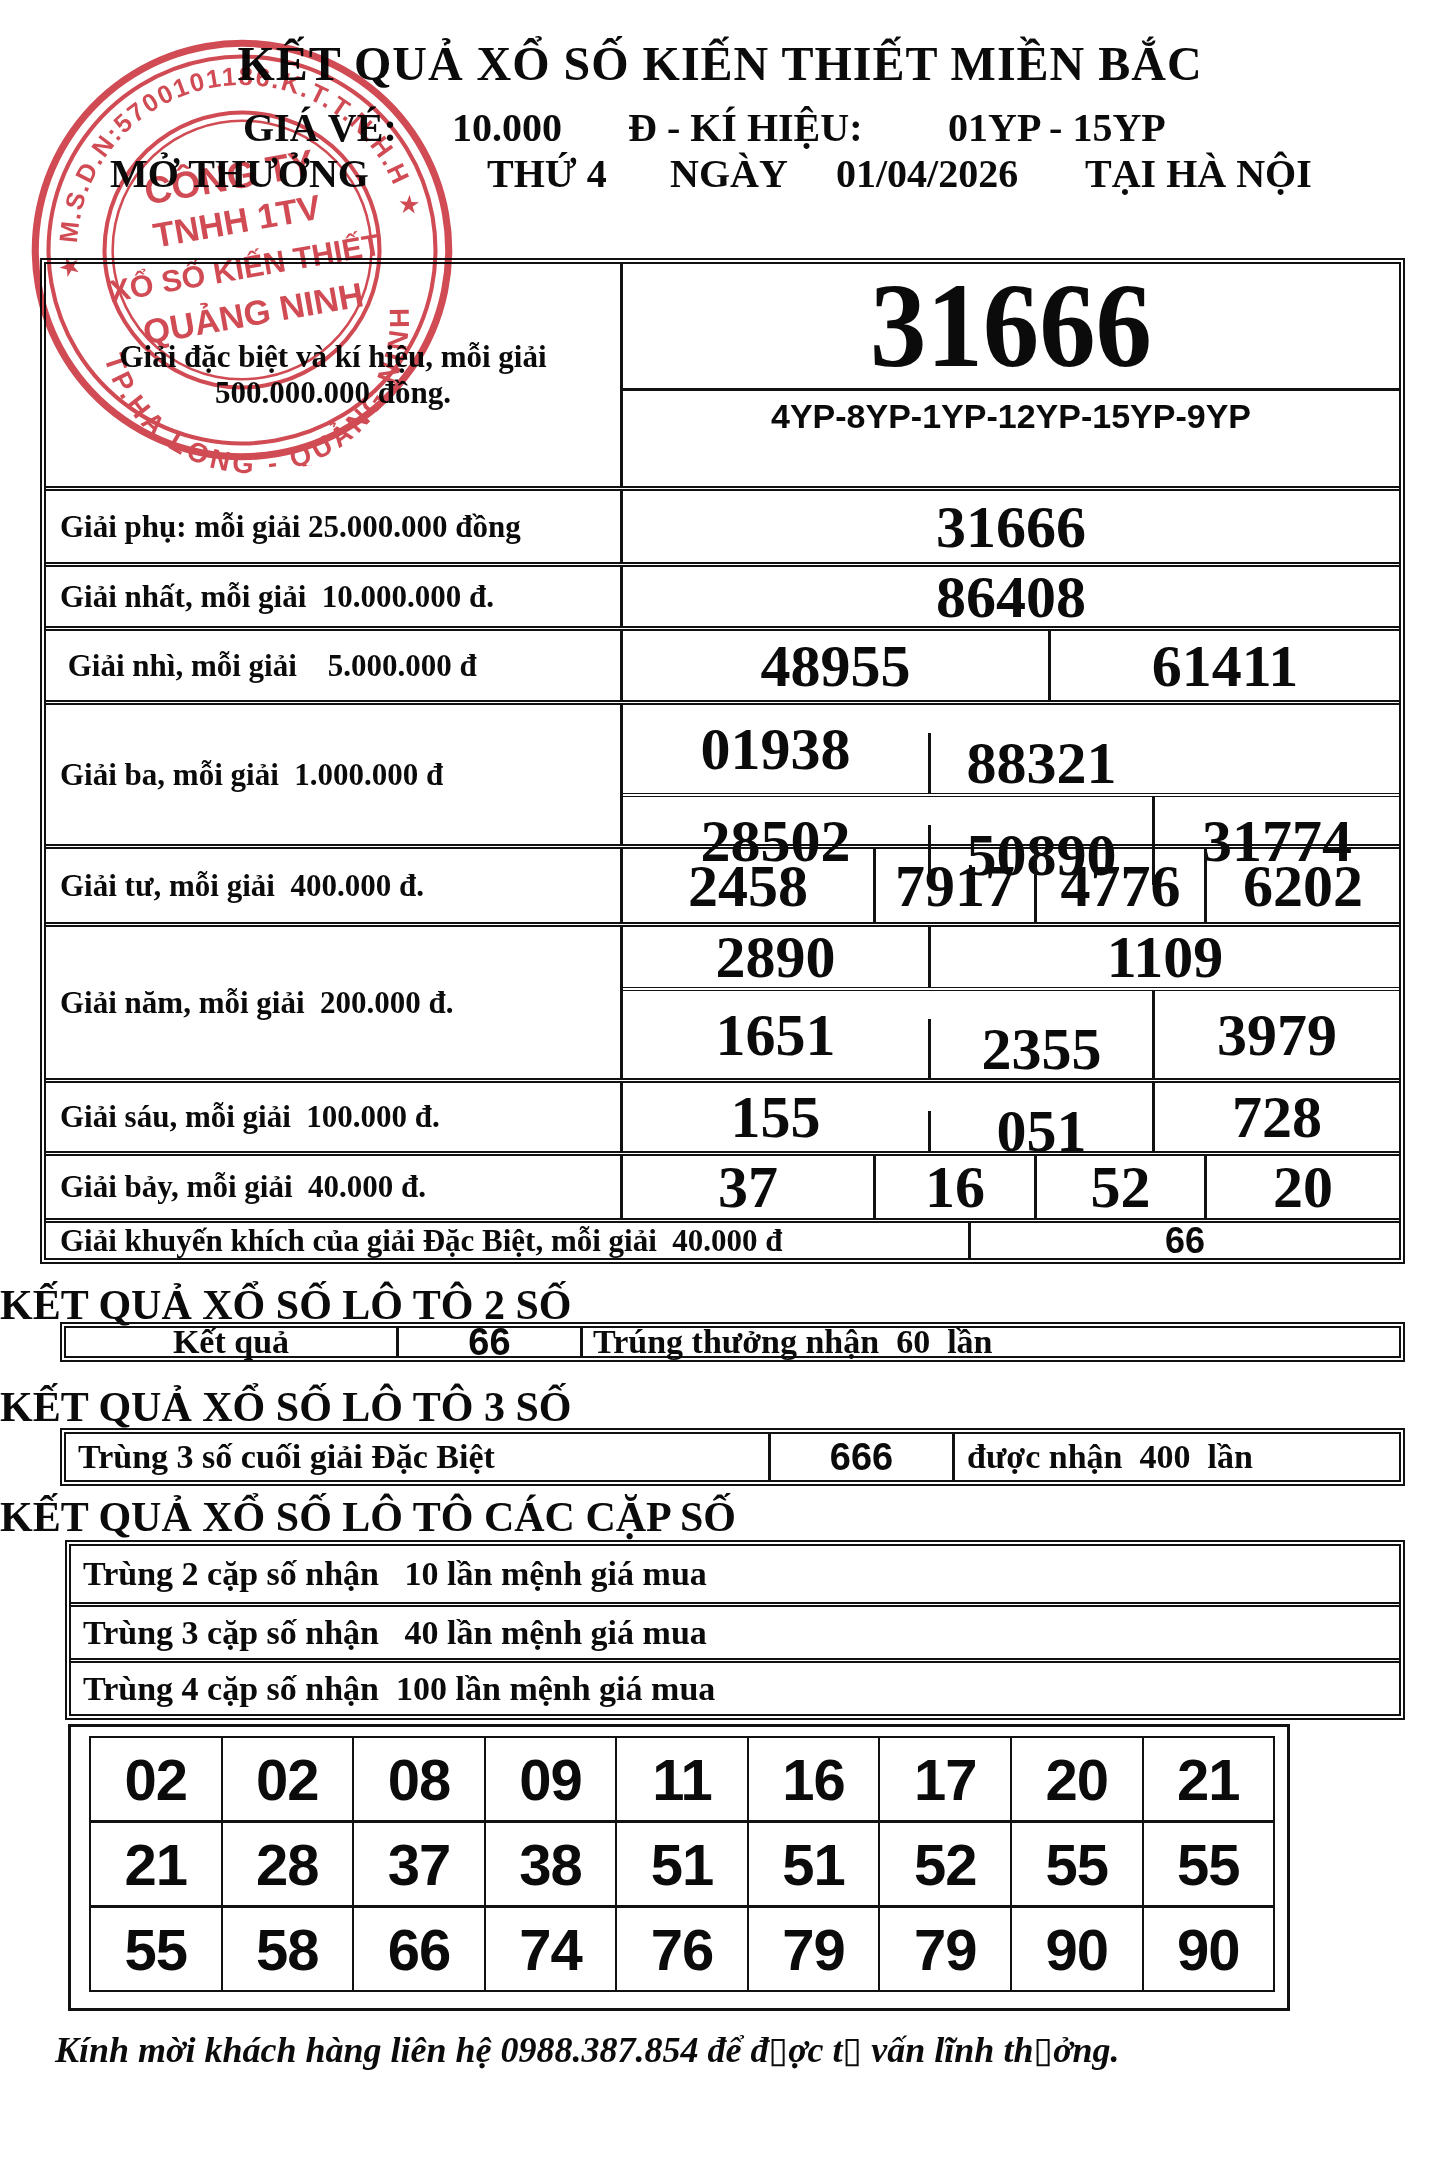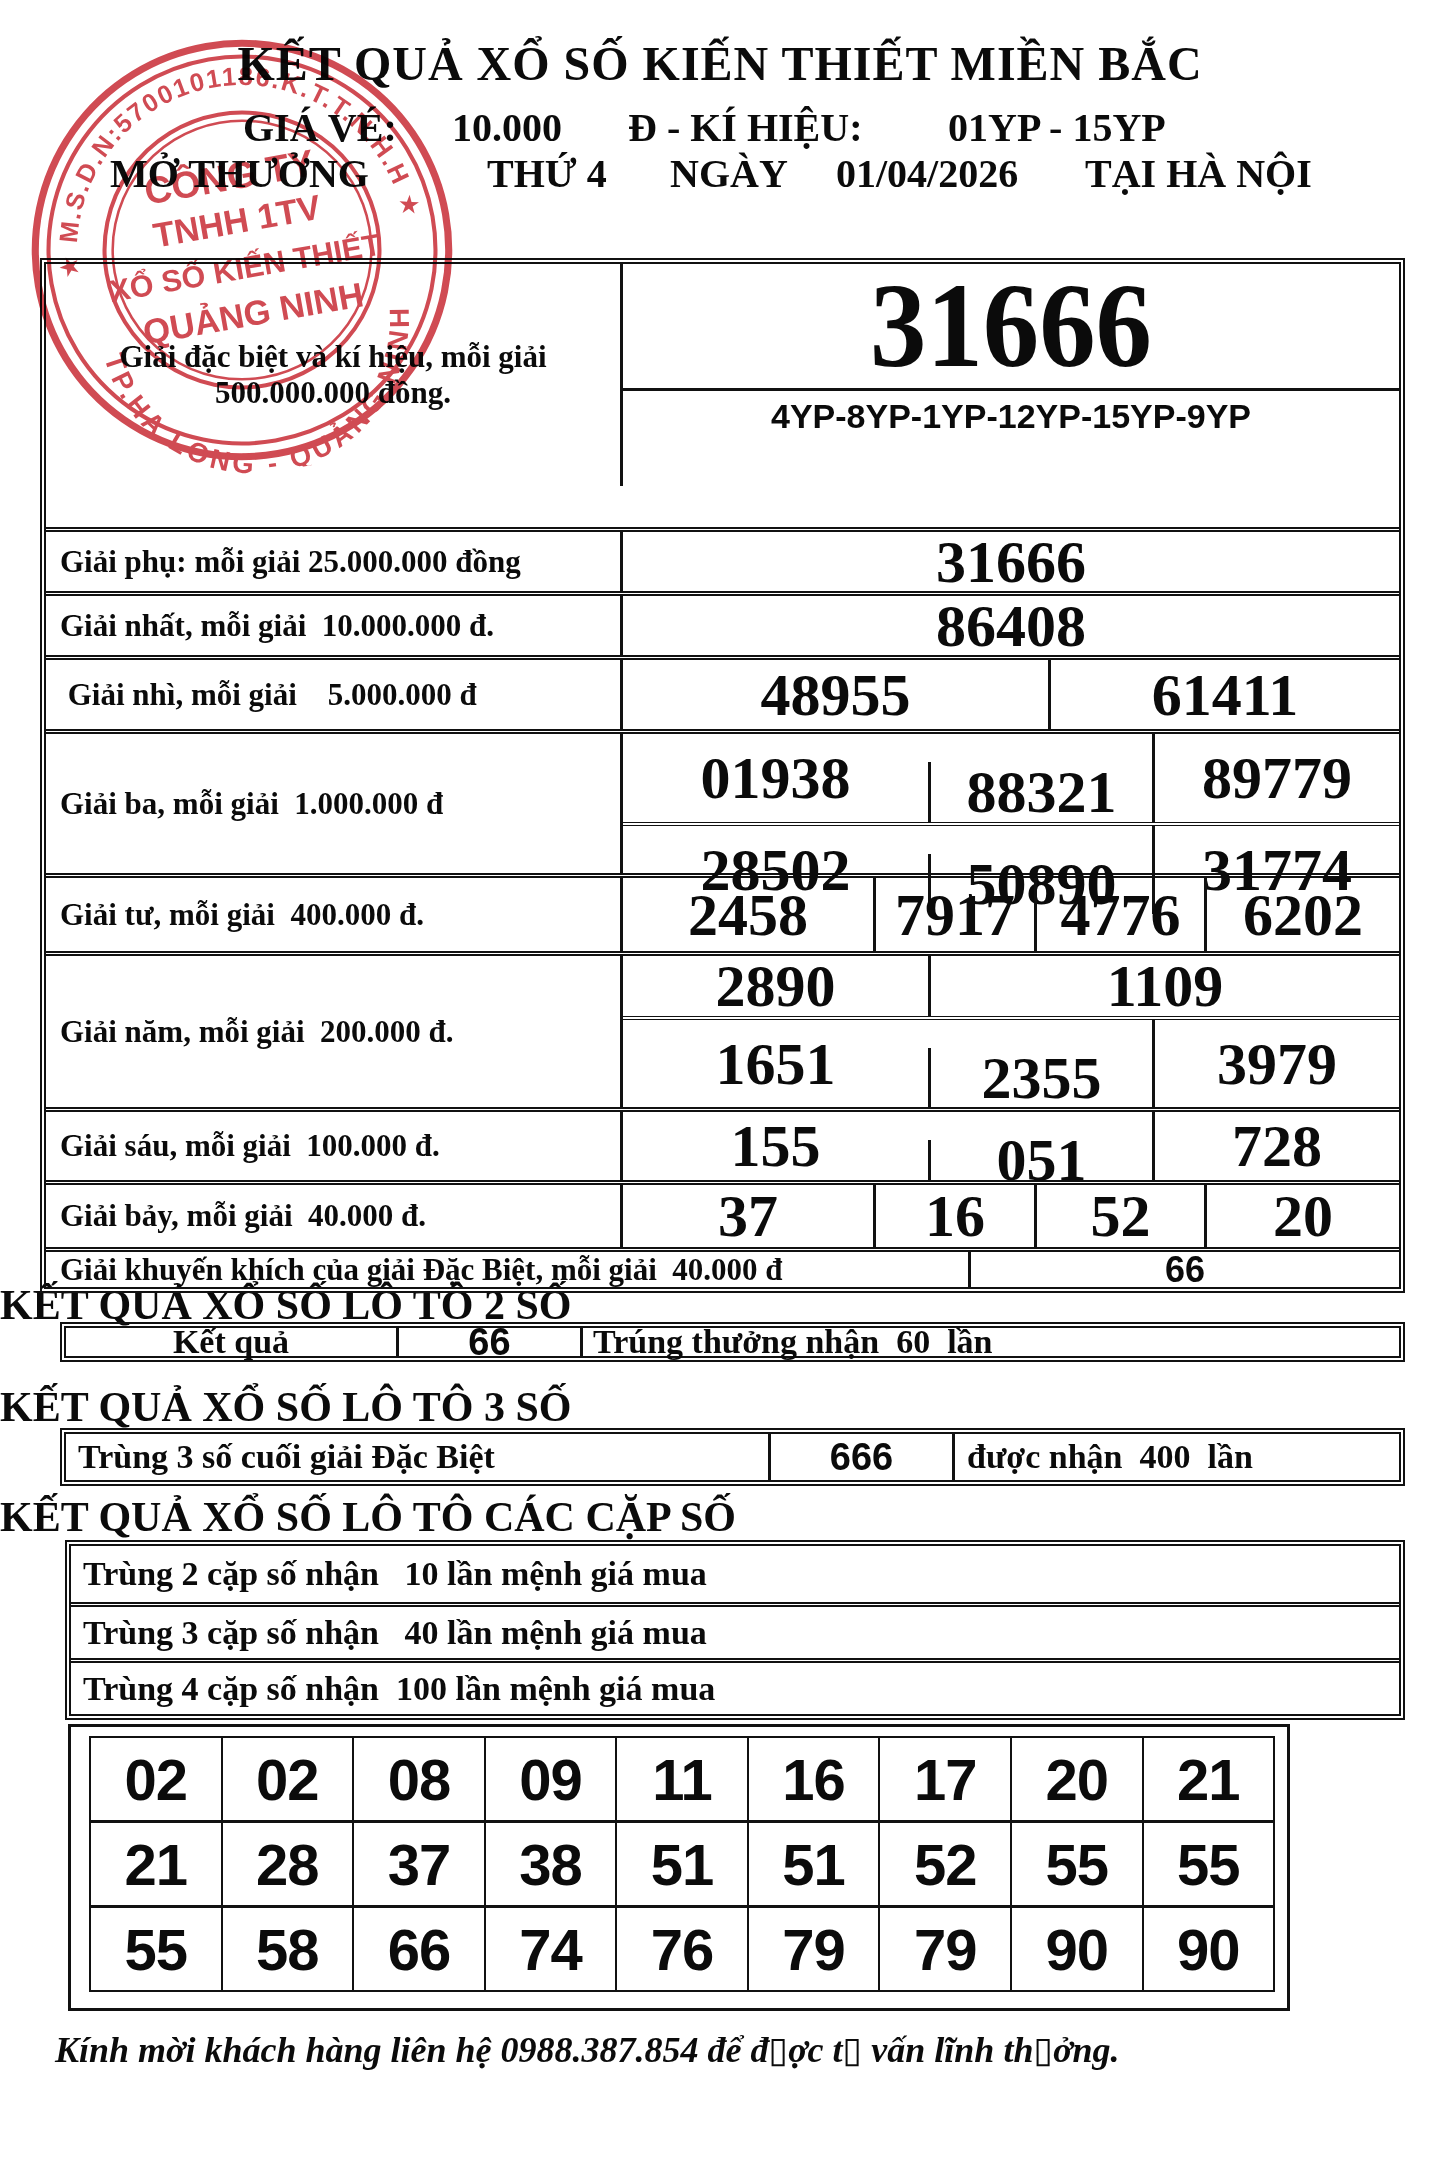--- a/index.html
+++ b/index.html
@@ -30,21 +30,21 @@
   .num + .num{border-left:3px solid #111;}
   .w425{flex:0 0 425px;} .w360{flex:1;}
   .w305{flex:0 0 305px;} .w224{flex:0 0 224px;margin-top:28px;} .w256{flex:1;}
   .w250{flex:0 0 250px;} .w161{flex:0 0 161px;} .w170{flex:0 0 170px;} .w204{flex:1;}
   .r-special{height:222px;}
   .sp-num{height:124px;display:flex;align-items:center;justify-content:center;
           font-size:120px;font-weight:bold;line-height:1;transform:scaleX(.94);}
   .sp-sym{border-top:3px solid #111;flex:1;display:flex;justify-content:center;
           padding-top:6px;font-family:"Liberation Sans","DejaVu Sans",sans-serif;
           font-size:34px;font-weight:bold;}
-  .r-phu{height:64px;margin-top:41px;} .r-nhat{height:64px;} .r-nhi{height:74px;}
+  .r-phu{height:76px;} .r-nhat{height:64px;} .r-nhi{height:74px;}
   .r-ba{height:144px;} .r-tu{height:78px;} .r-nam{height:156px;}
   .r-sau{height:73px;} .r-bay{height:67px;} .r-kk{height:40px;}
   .subrows{flex:1;display:flex;flex-direction:column;}
   .subrow{flex:1;display:flex;}
   .subrow + .subrow{border-top:4px double #111;}
   .lbl-wide{flex:0 0 925px;border-right:3px solid #111;}
   .kk-num{flex:1;display:flex;align-items:center;justify-content:center;
           font-family:"Liberation Sans","DejaVu Sans",sans-serif;
           font-size:36px;font-weight:bold;}
   
@@ -149,21 +149,20 @@
         <div class="num w360">61411</div>
       </div>
     </div>
 
     <div class="row r-ba">
       <div class="cell label">Giải ba, mỗi giải  1.000.000 đ</div>
       <div class="subrows">
         <div class="subrow">
           <div class="num w305">01938</div>
           <div class="num w224">88321</div>
-          <div class="num w256">89779</div>
         </div>
         <div class="subrow">
           <div class="num w305">28502</div>
           <div class="num w224">50890</div>
           <div class="num w256">31774</div>
         </div>
       </div>
     </div>
 
     <div class="row r-tu">

